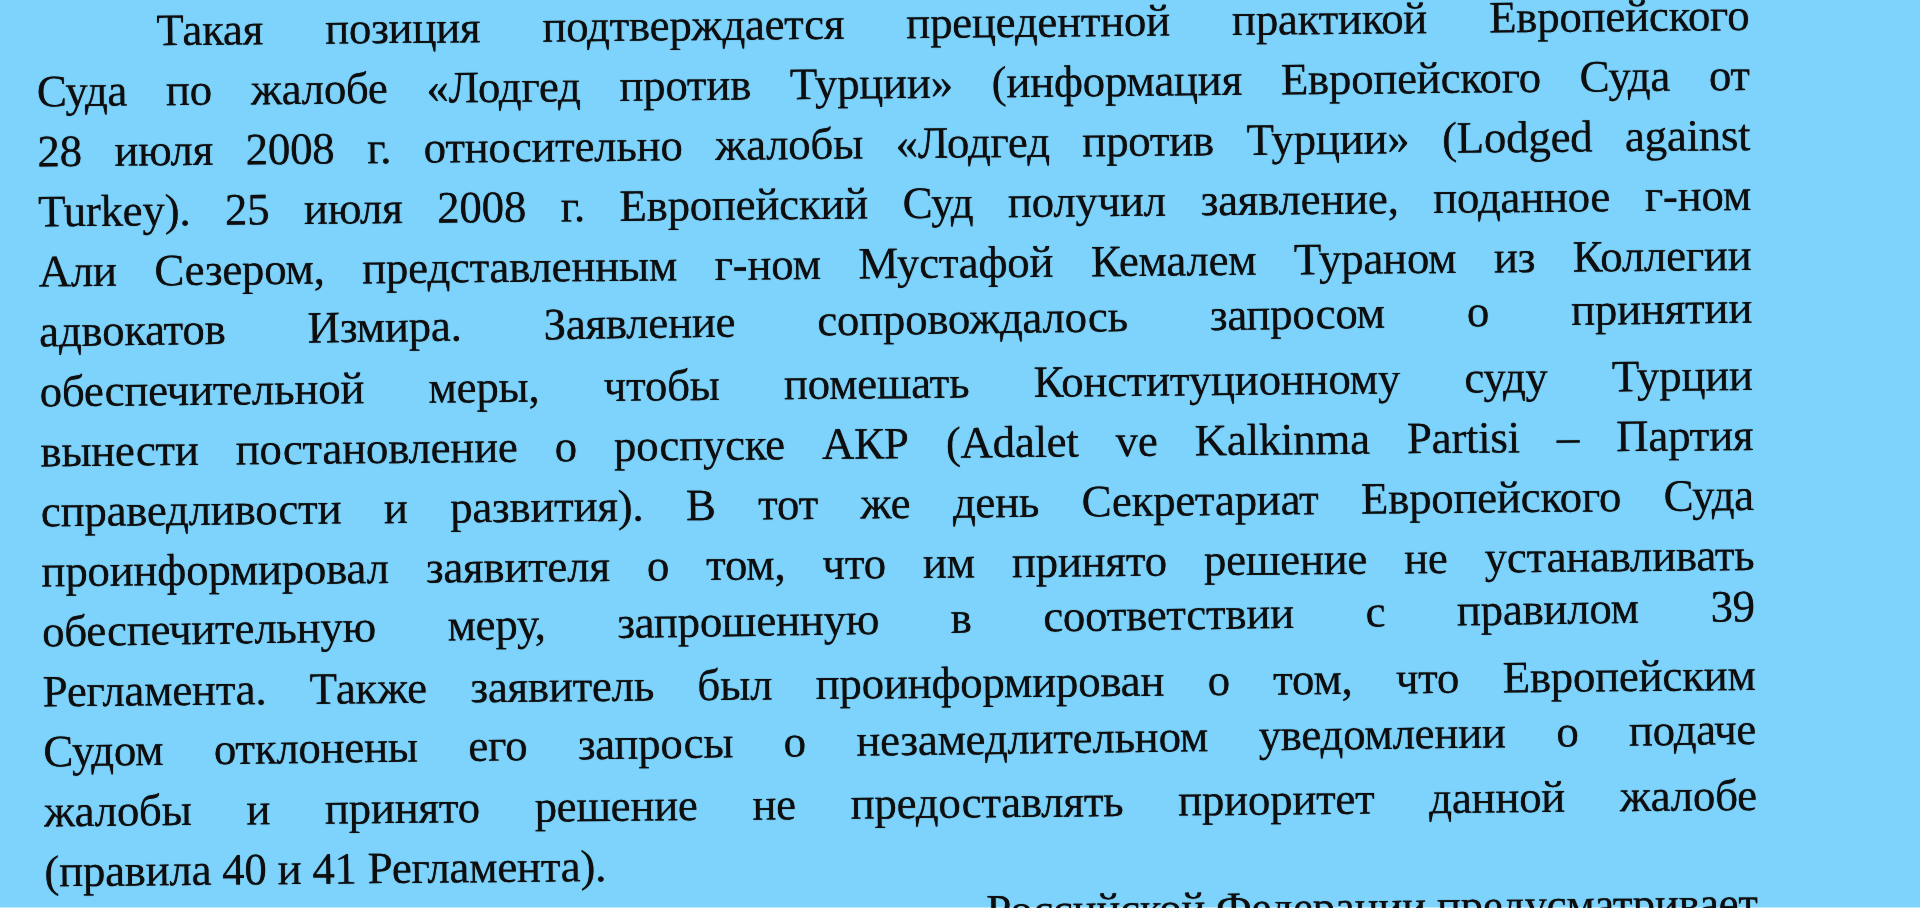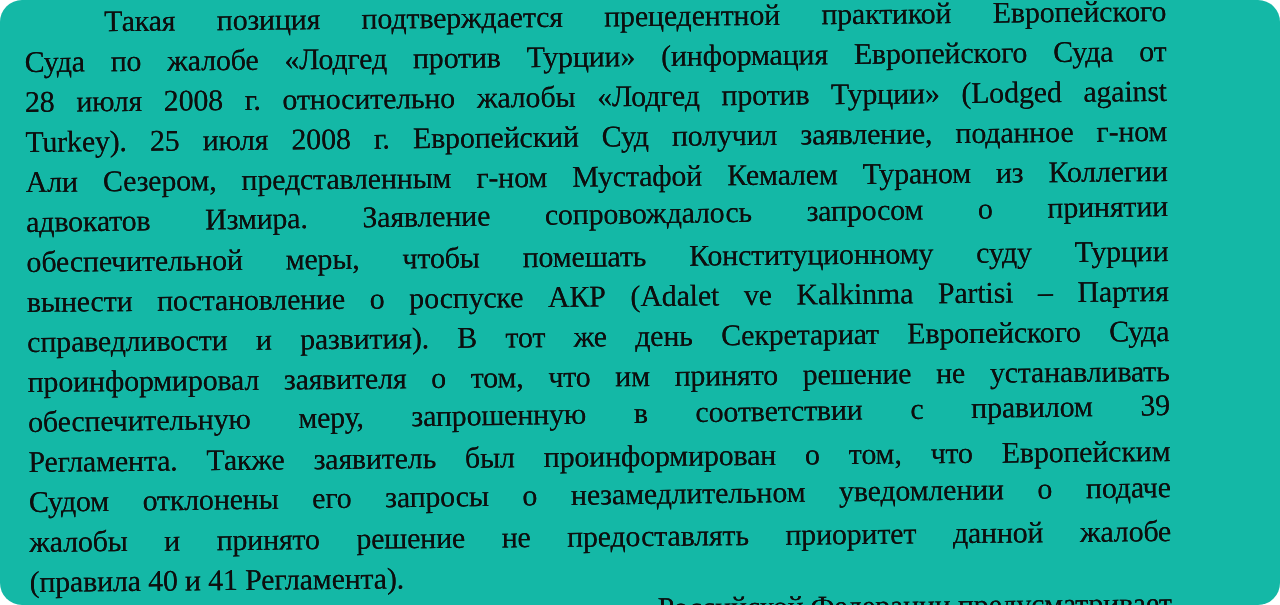--- a/index.html
+++ b/index.html
@@ -6,22 +6,21 @@
     margin: 0;
     padding: 0;
     width: 1280px;
     height: 605px;
     overflow: hidden;
     background: #ffffff;
   }
   .page {
     position: absolute;
     inset: 0;
-    background: #14b8a6;
-    border-radius: 22px;
+    background: #7dd3fc;
   }
   .text-block {
     position: absolute;
     left: 24px;
     top: 2px;
     width: 1142px;
     transform: rotate(-0.55deg);
     transform-origin: 0 0;
     font-family: "Liberation Serif", "DejaVu Serif", serif;
     font-size: 30px;

